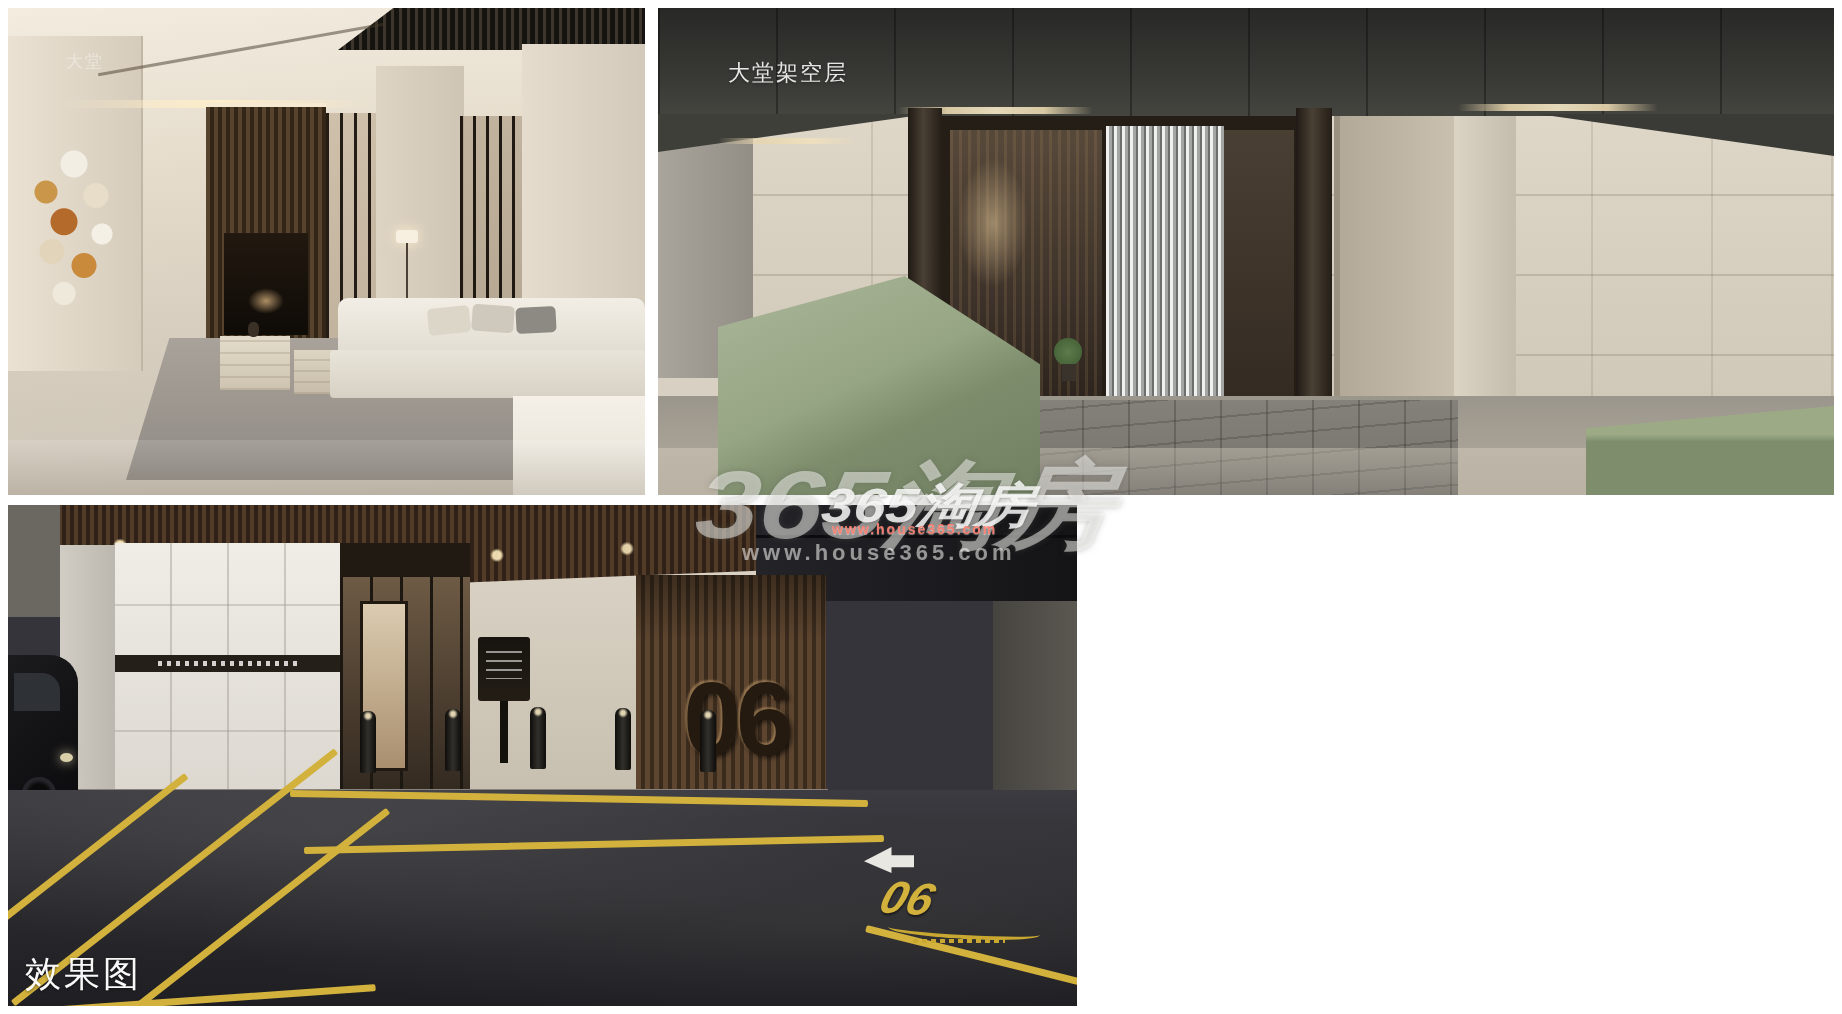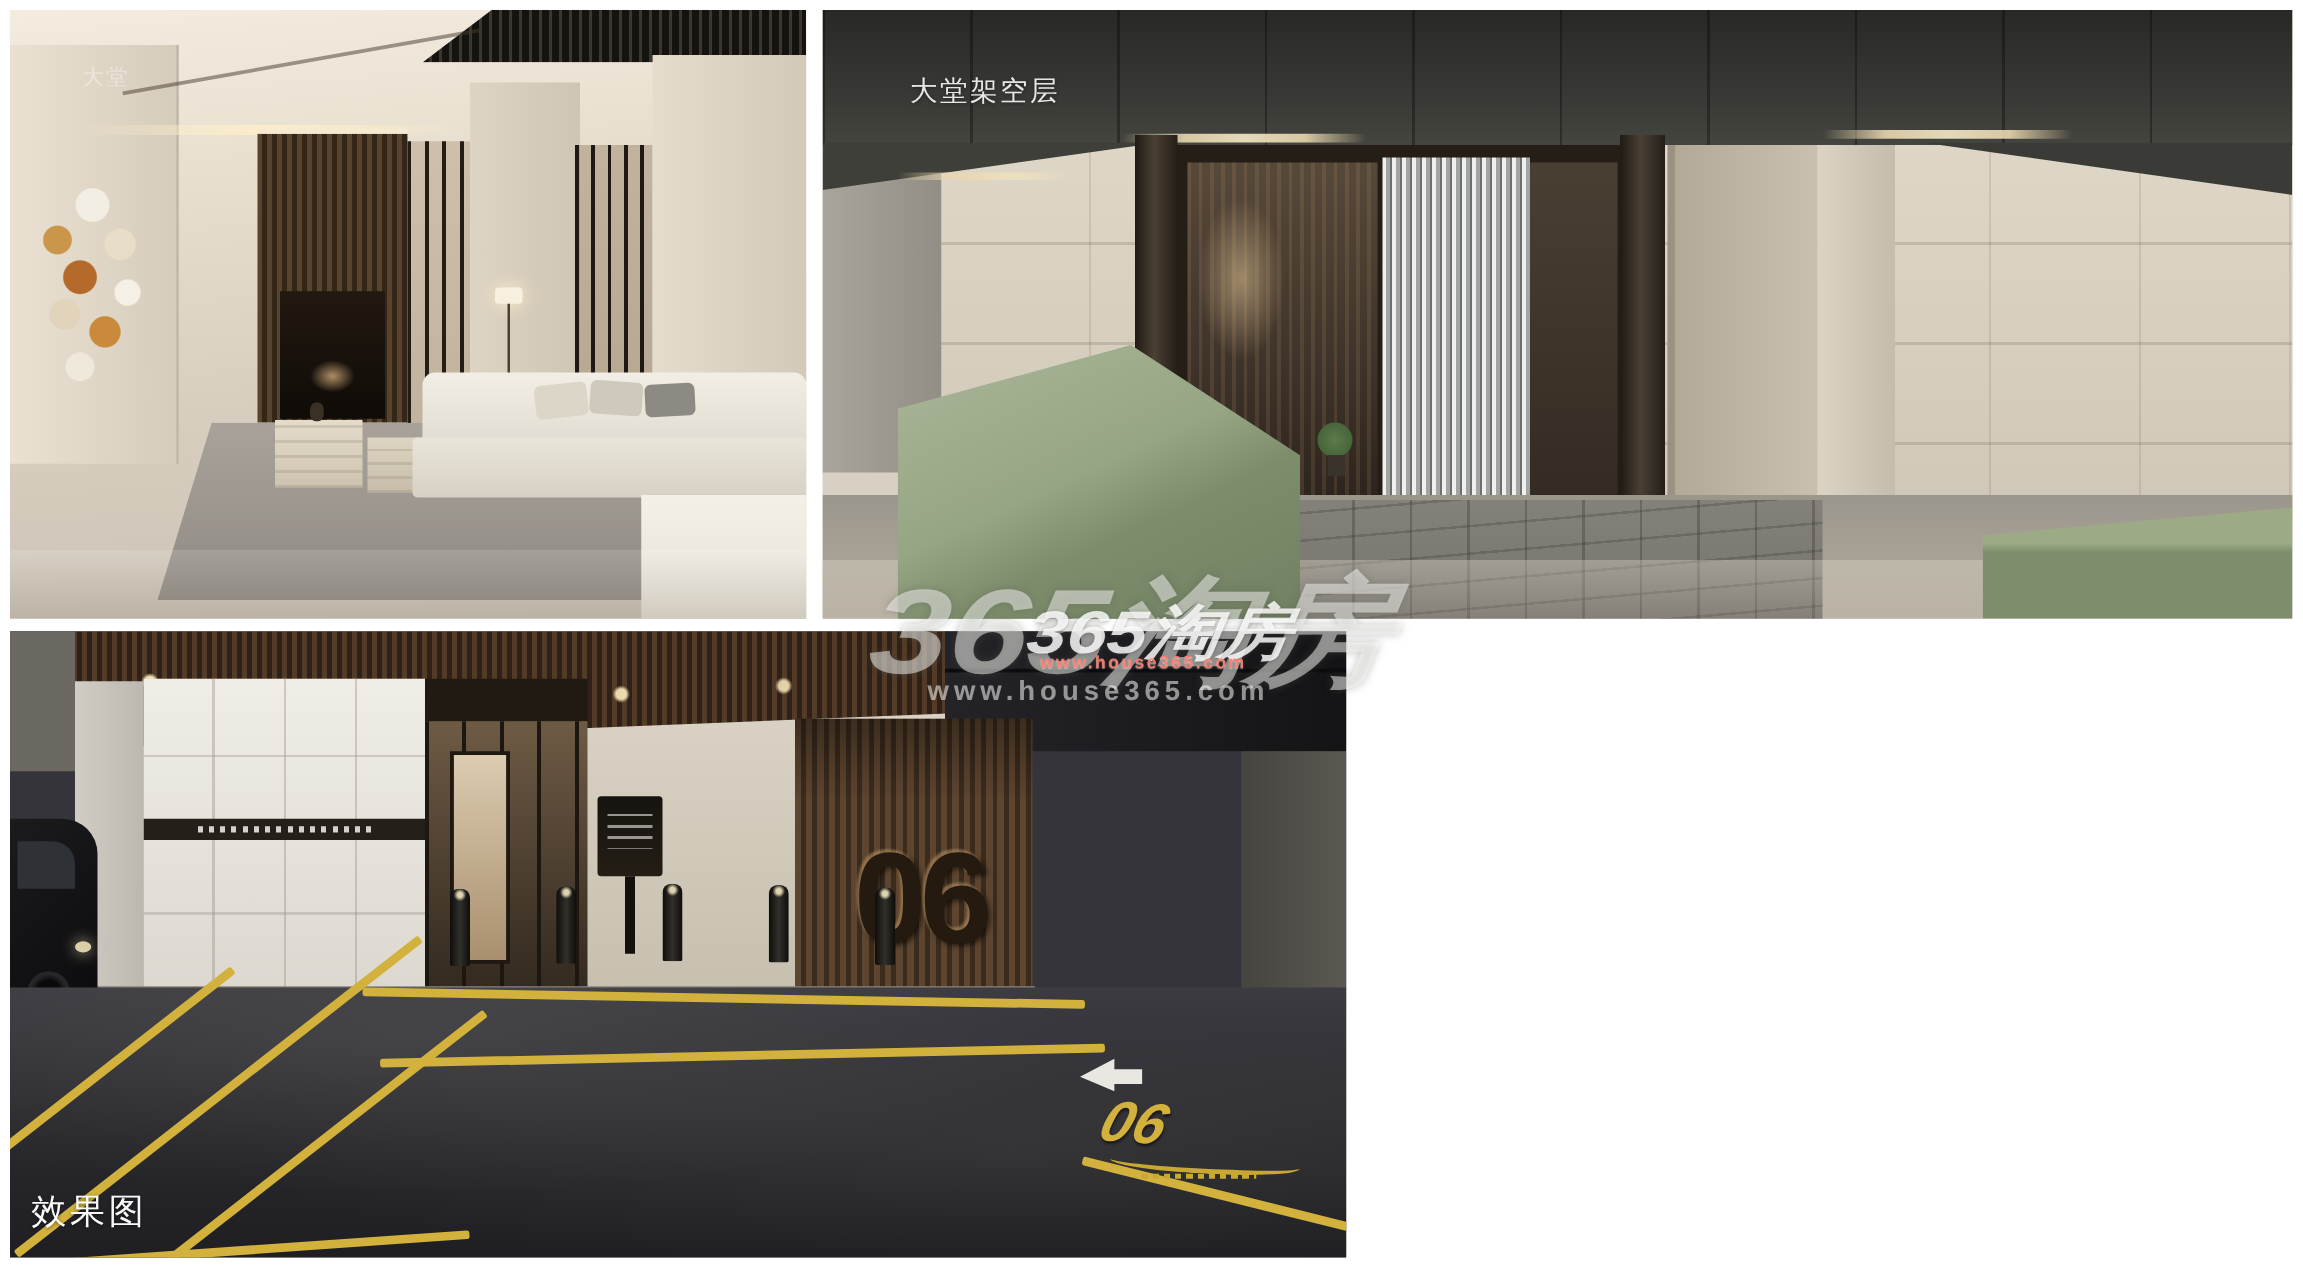--- a/index.html
+++ b/index.html
@@ -207,21 +207,21 @@
   #bl-lane2{left:296px;top:336px;width:580px;transform:rotate(-1.2deg)}
   #bl-slope{left:858px;top:420px;width:220px;transform:rotate(14deg);transform-origin:0 50%}
   #bl-arrow{left:856px;top:342px;width:50px;height:26px;background:#e9e7e1;
     clip-path:polygon(0 55%,55% 0,55% 32%,100% 32%,100% 78%,55% 78%,55% 100%)}
   #bl-road06{left:874px;top:366px;font-size:46px;font-style:italic;font-weight:bold;color:#d2b23c;
     transform:rotate(4deg) skewX(-14deg);text-shadow:1px 2px 2px rgba(0,0,0,.5)}
   #bl-swirl{left:880px;top:418px;width:152px;height:16px;border-bottom:4px solid #c9a832;
     border-radius:50%;transform:rotate(3deg)}
   #bl-marks{left:905px;top:434px;width:92px;height:4px;
     background:repeating-linear-gradient(90deg,#c9a832 0 5px,transparent 5px 9px)}
-  #bl-label{left:17px;top:445px;font-size:28px;opacity:.97;letter-spacing:3px;
+  #bl-label{left:17px;top:445px;font-size:36px;opacity:.97;letter-spacing:3px;
     text-shadow:0 1px 3px rgba(0,0,0,.5)}
 
   
   #br-ceiling{left:0;top:0;width:744px;height:58px;
     background:linear-gradient(180deg,#e5decf,#d6cfc0)}
   #br-vent1{left:455px;top:6px;width:182px;height:26px;border-radius:2px;
     background:linear-gradient(180deg,#3a362e,#211e19);transform:rotate(-4deg)}
   #br-vent2{left:652px;top:0;width:88px;height:20px;border-radius:2px;
     background:linear-gradient(180deg,#3a362e,#211e19);transform:rotate(-4deg)}
   #br-glows{left:180px;top:20px;width:380px;height:50px;background:

